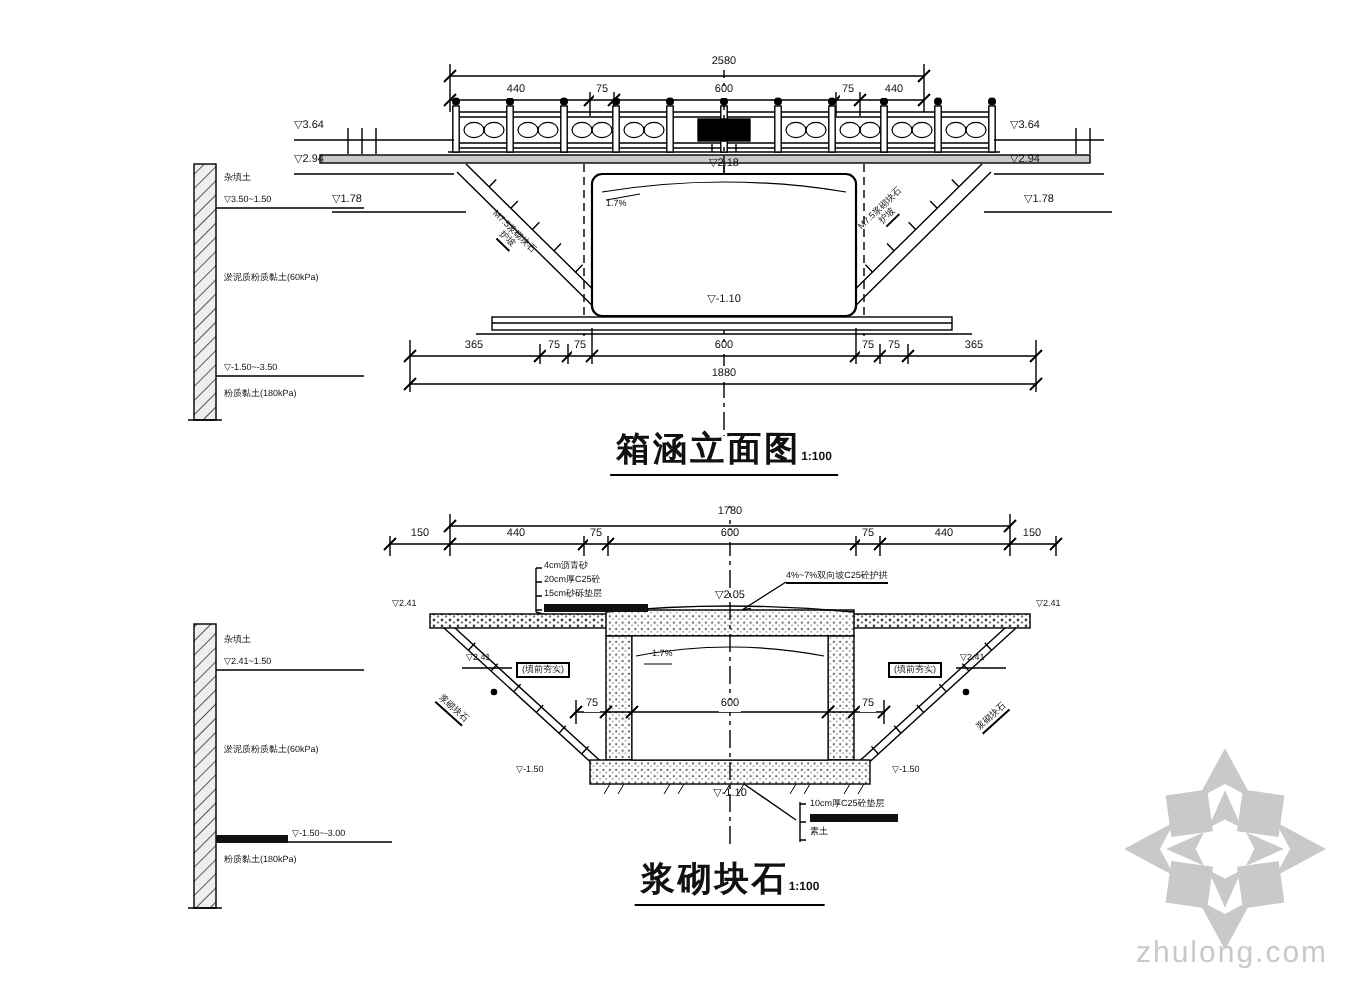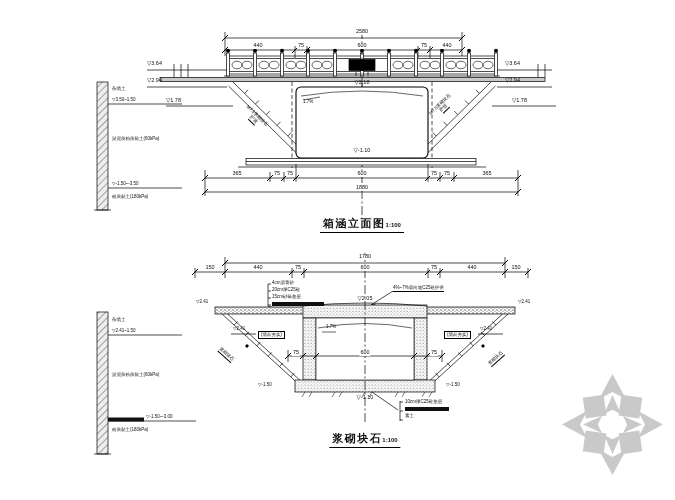--- a/index.html
+++ b/index.html
@@ -10,21 +10,21 @@
   .dim{position:absolute;font-size:5.5px;line-height:1;background:#fff;padding:0 1px;
     transform:translateX(-50%);white-space:nowrap}
   .tiny{font-size:4.5px}
   .stack{position:absolute;font-size:4.5px;line-height:1.55;white-space:nowrap}
   .stack .bar{background:#111;color:#111;height:4px;line-height:4px;overflow:hidden;margin:1.5px 0}
   .box-lbl{position:absolute;border:0.8px solid #000;font-size:4.5px;line-height:1.4;
     padding:0 2px;background:#fff;white-space:nowrap}
   .rot{transform-origin:left top}
   .title-wrap{position:absolute;transform:translateX(-50%);border-bottom:1.6px solid #000;
     padding:0 3px 1px;white-space:nowrap}
-  .title-main{font-weight:bold;font-size:11px;letter-spacing:1.5px}
+  .title-main{font-weight:bold;font-size:17px;letter-spacing:1.5px}
   .title-scale{font-size:6px;font-weight:bold}
   .wm-text{position:absolute;font-size:15px;color:#c9c9c9;letter-spacing:1px}
   .underl{border-bottom:0.8px solid #000;padding-bottom:0.5px}
 </style>
 </head>
 <body>
 
 <div class="canvas">
 
   <svg width="675" height="500" viewBox="0 0 675 500">
@@ -302,14 +302,15 @@
   <div class="title-wrap" style="left:365px;top:428px">
     <span class="title-main">浆砌块石</span><span class="title-scale">1:100</span>
   </div>
 
   <div class="lbl tiny" style="left:112px;top:317px">杂填土</div>
   <div class="lbl tiny" style="left:112px;top:328px">▽2.41~1.50</div>
   <div class="lbl tiny" style="left:112px;top:372px">淤泥质粉质黏土(60kPa)</div>
   <div class="lbl tiny" style="left:146px;top:414px">▽-1.50~-3.00</div>
   <div class="lbl tiny" style="left:112px;top:427px">粉质黏土(180kPa)</div>
 
+  <div class="wm-text" style="left:568px;top:468px">zhulong.com</div>
 
 </div>
 
 </body></html>

